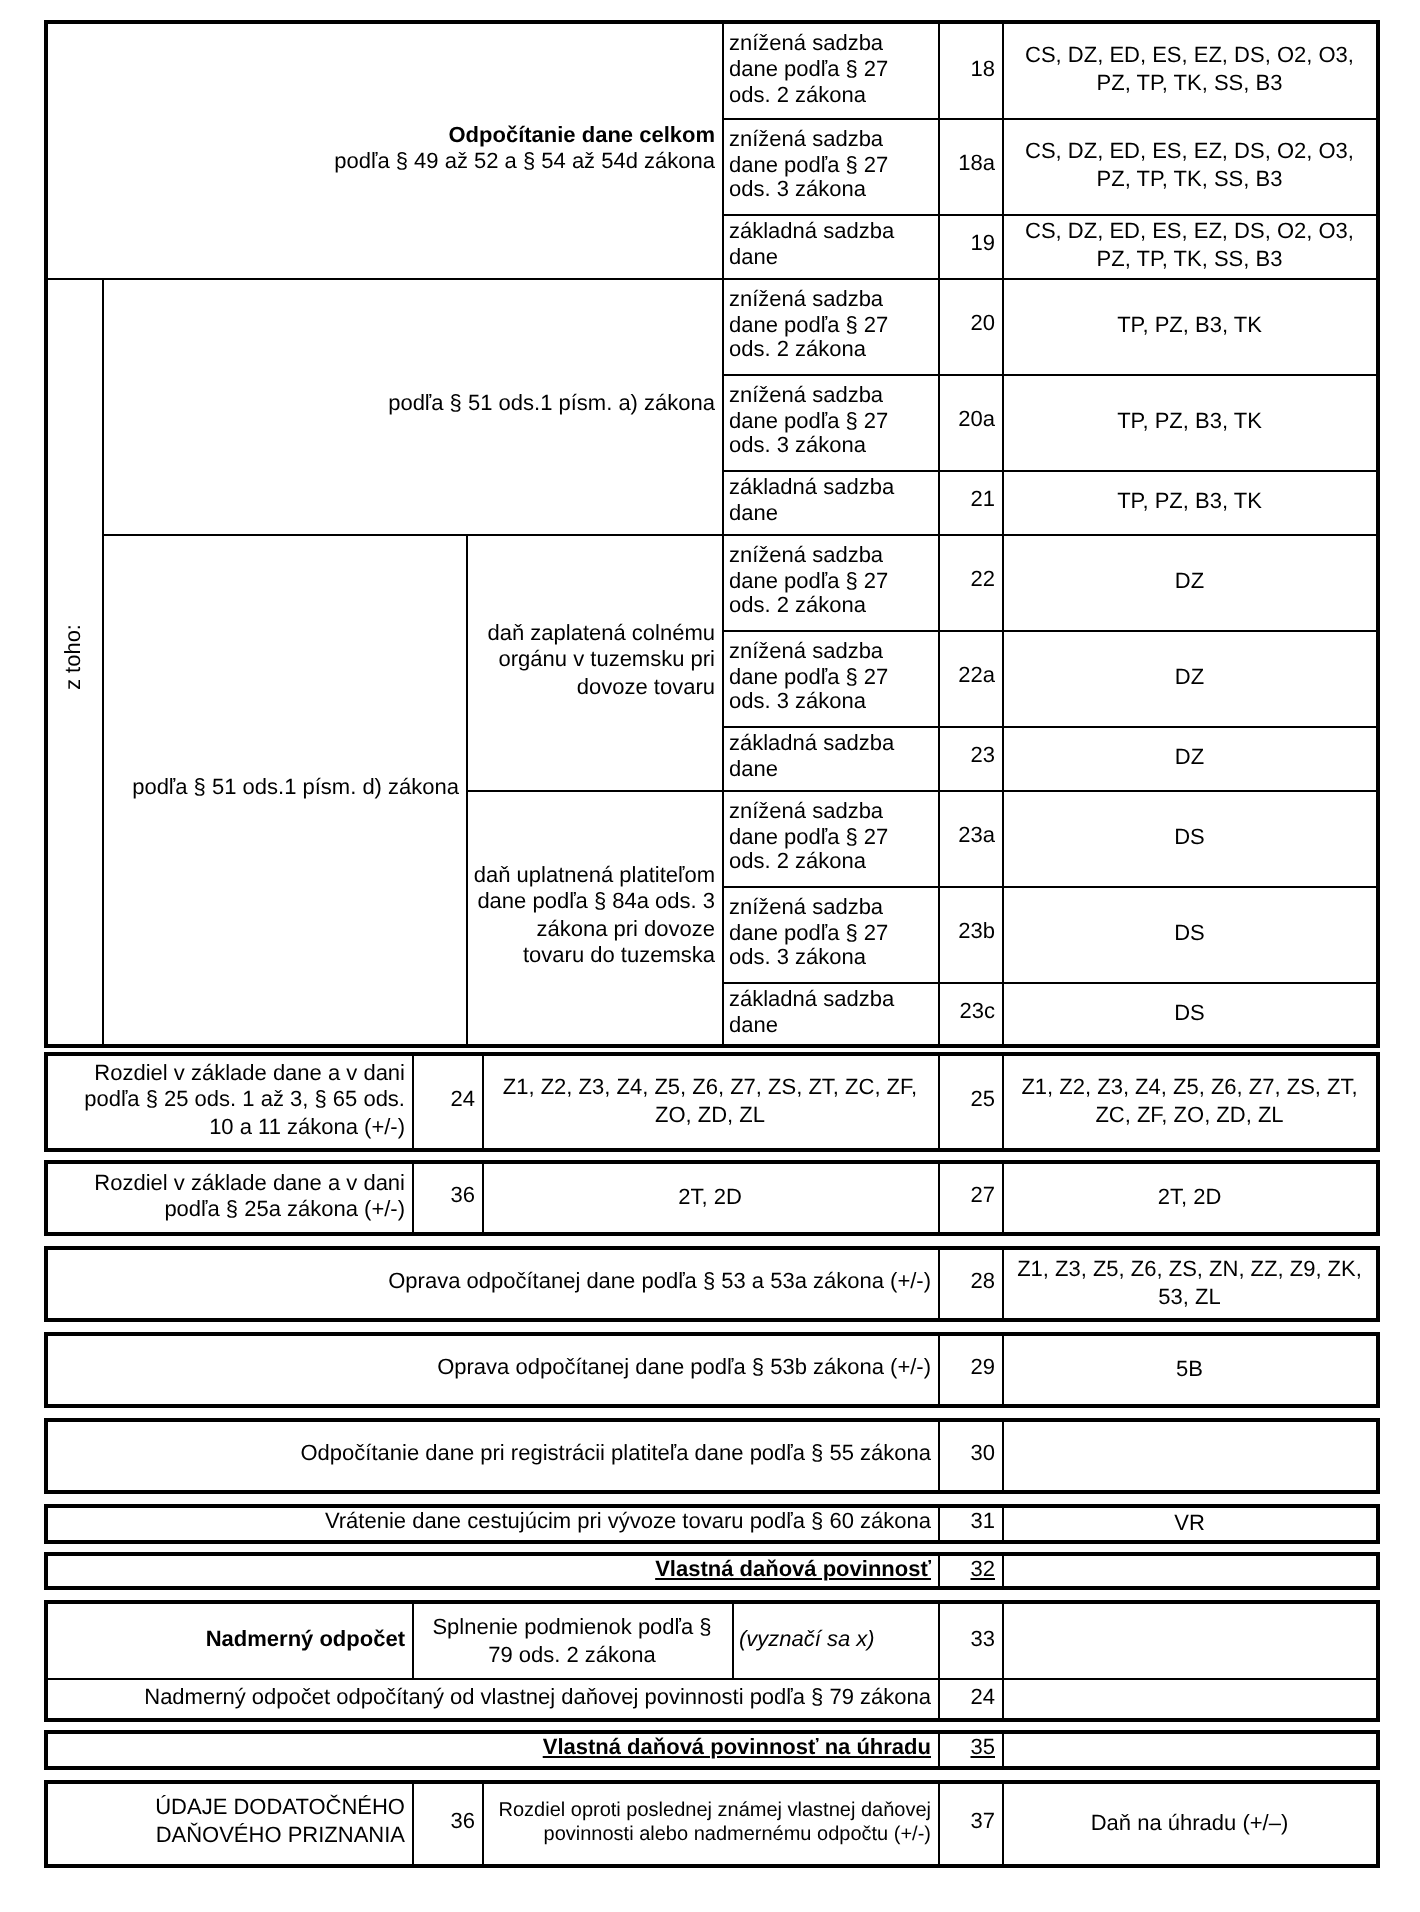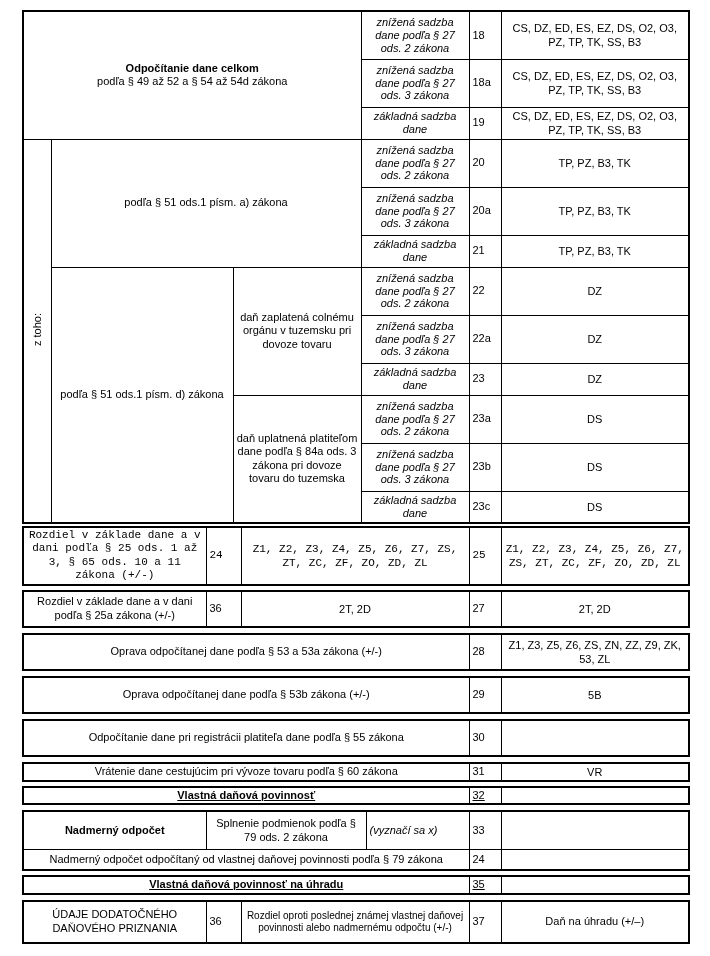--- a/index.html
+++ b/index.html
@@ -12,31 +12,31 @@
   .page { padding: 10px 22px 0 22px; }
 
   table.t {
     border-collapse: collapse; table-layout: fixed;
     width: 666px; border: 2px solid #000;
   }
   table.t td {
     border: 1px solid #000; padding: 1px 3px;
     vertical-align: middle; overflow: hidden;
   }
-  td.lbl  { text-align: center; padding-left: 6px; }
+  td.lbl  { text-align: right; padding-left: 6px; }
   td.vtop { vertical-align: top; padding-top: 2px; }
-  td.rate { text-align: center; line-height: 1.18; padding: 1px 2px; font-style: italic; }
-  td.num  { text-align: left; margin-left: 40px; }
+  td.rate { line-height: 1.18; padding: 1px 2px; }
+  td.num  { text-align: right; margin-left: 40px; }
   td.codes{ text-align: center; line-height: 1.28; }
   td.mark { font-style: italic; vertical-align: bottom; padding-bottom: 3px; text-align: left; }
   td.small{ font-size: 10px; line-height: 1.18; }
   .bold   { font-weight: bold; }
   tr.h3 { height: 48px; }
   tr.h2 { height: 32px; }
-  tr.hA { height: 48px; font-family: Liberation Mono, monospace; }
+  tr.hA { height: 48px; }
   tr.hB { height: 36px; padding-left: 44px; }
   tr.hC { height: 15px; }
   tr.hD { height: 14px; text-decoration: underline; }
   tr.hE { height: 38px; }
   tr.hF { height: 21px; }
   tr.hG { height: 42px; }
   td.ztoho { text-align: center; }
   .vert {
     display: inline-block; white-space: nowrap;
     writing-mode: vertical-rl; transform: rotate(180deg);

